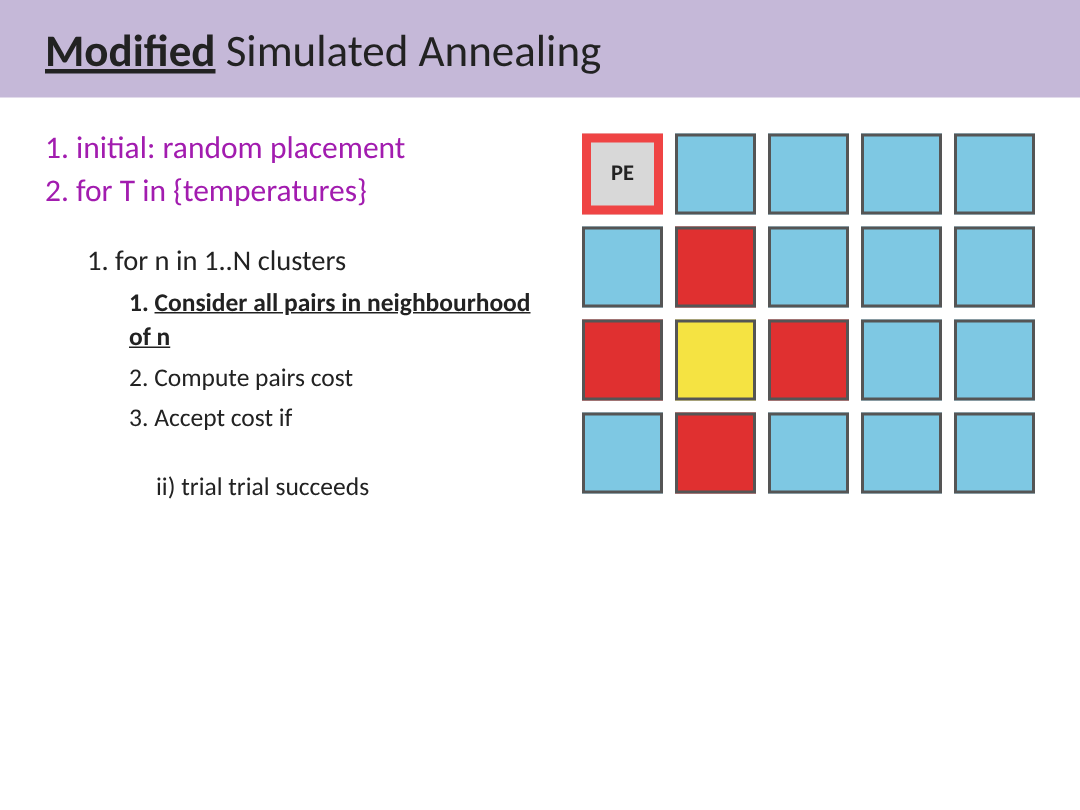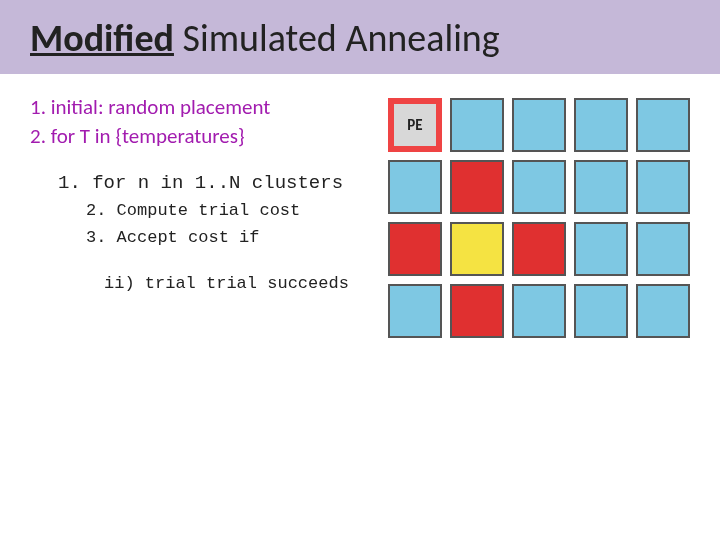--- a/index.html
+++ b/index.html
@@ -10,21 +10,21 @@
       font-family: Calibri, Arial, sans-serif;
       overflow: hidden;
     }
     .header {
       background: #c5b8d8;
       padding: 18px 30px 14px 30px;
       display: flex;
       align-items: center;
     }
     .header-title {
-      font-size: 38px;
+      font-size: 30px;
       font-weight: 400;
       color: #222;
       line-height: 1.1;
       text-align: right;
     }
     .header-title .underline {
       text-decoration: underline;
       font-weight: 700;
     }
     .main {
@@ -48,21 +48,20 @@
     .list-item {
       font-size: 21px;
       color: #a21caf;
       margin-bottom: 2px;
       line-height: 1.3;
     }
     .sub-list {
       margin-left: 28px;
       margin-top: 20px;
       margin-bottom: 4px;
-      font-family: Liberation Mono, monospace;
     }
     .sub-item {
       font-size: 19px;
       color: #222;
       margin-bottom: 2px;
       line-height: 1.3;
     }
     .nested-list {
       margin-left: 28px;
       margin-top: 4px;
@@ -117,22 +116,26 @@
     </div>
     <div class="list-item" style="margin-bottom:21px;">
       <span>2.  for T in {temperatures}</span>
     </div>
     <div class="sub-list">
       <div class="sub-item">
         <span>1.   for n in 1..N clusters</span>
       </div>
       <div class="nested-list">
         <div class="nested-item">
+          <span style="font-weight:700;">1.</span>
+          <span class="bold-underline" style="font-weight:700; text-decoration:underline;">Consider all pairs in neighbourhood of n</span>
+        </div>
+        <div class="nested-item">
           <span>2.</span>
-          <span>Compute trial cost</span>
+          <span>Compute pairs cost</span>
         </div>
         <div class="nested-item">
           <span>3.</span>
           <span>Accept cost if</span><br>
           <br>
           <span style="margin-left:18px;">ii) trial trial succeeds</span>
         </div>
       </div>
     </div>
   </div>

